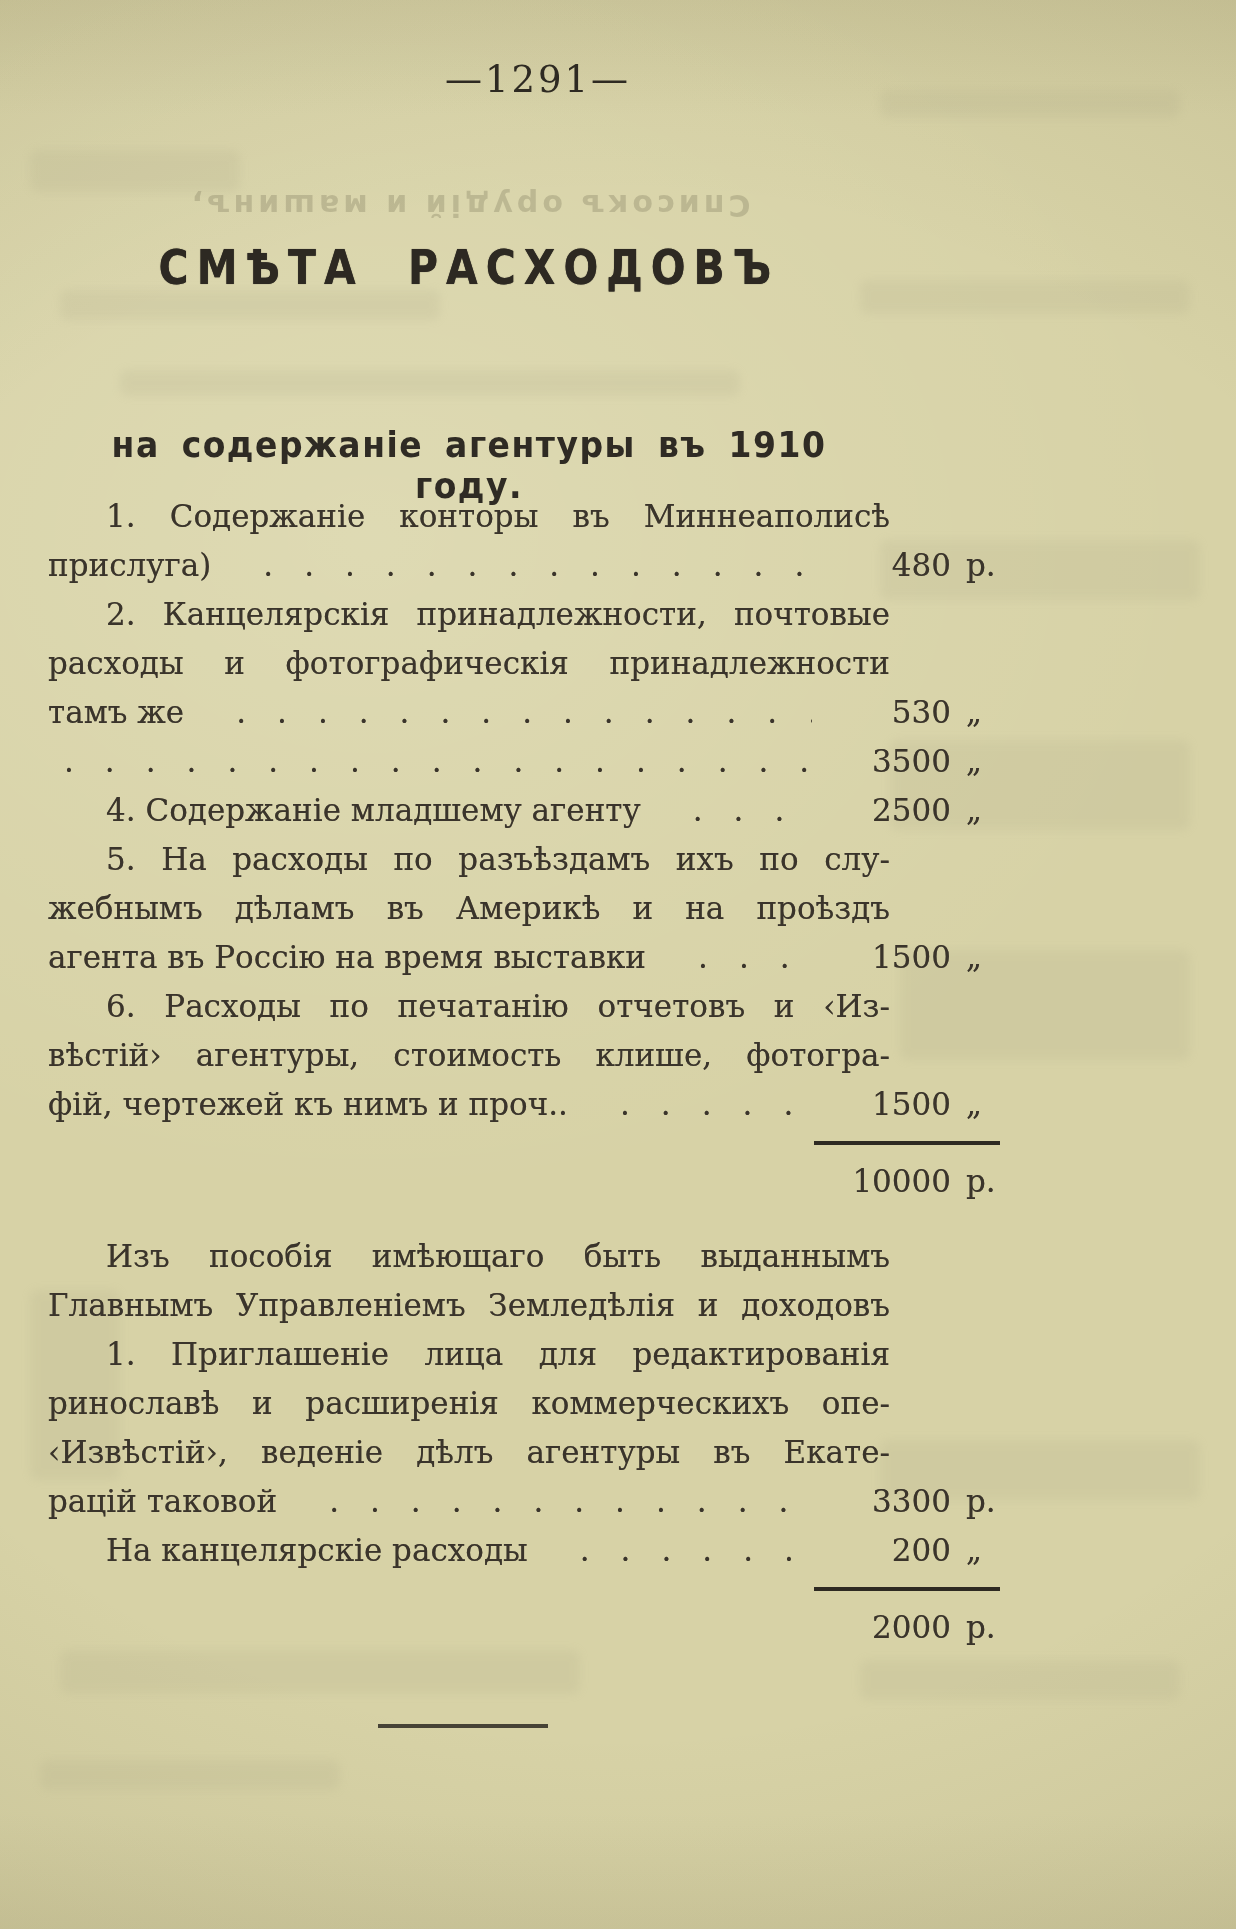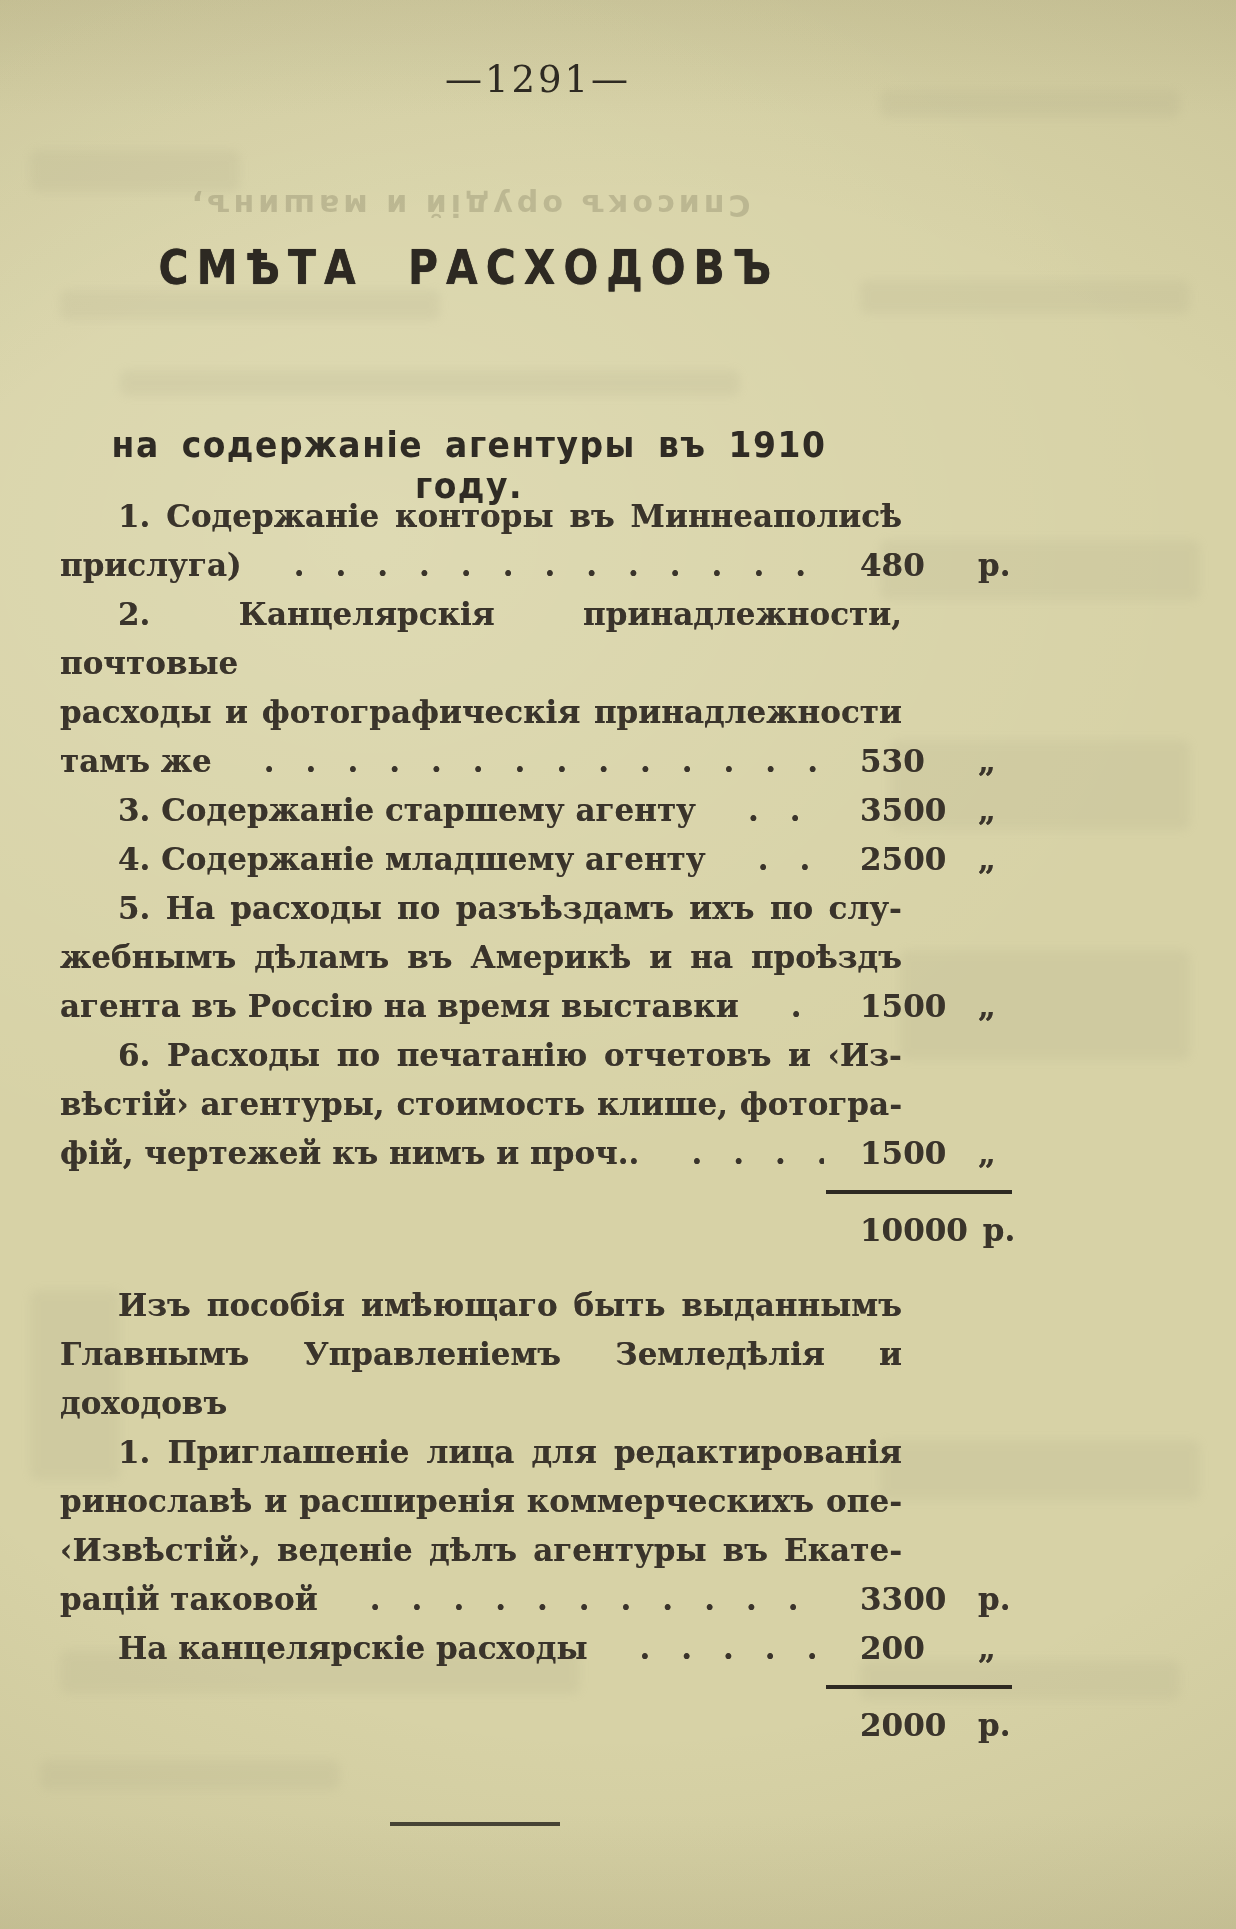--- a/index.html
+++ b/index.html
@@ -78,25 +78,24 @@
     font-weight:bold;
     font-size:33px;
     letter-spacing:1.5px;
     word-spacing:9px;
     color:#2f2b24;
     transform:scaleY(1.06);
     transform-origin:top center;
   }
   .body-flow{
     position:absolute;
-    left:60px;top:492px;width:952px;
+    left:48px;top:492px;width:952px;
     font-size:31px;
     line-height:49px;
     text-shadow:0 0 .6px rgba(58,52,43,.55);
-    font-weight:bold;
   }
   .line{display:block;}
   .line.justify{
     width:842px;
     text-align:justify;
     text-align-last:justify;
   }
   .line.plain{width:842px;}
   .indent{text-indent:58px;}
   .line.row{
@@ -115,21 +114,21 @@
     letter-spacing:31px;
     padding-left:16px;
     color:var(--ink);
   }
   .amount{
     flex:0 0 auto;
     width:152px;
     display:flex;
     align-items:baseline;
   }
-  .amount .num{flex:1;text-align:left;}
+  .amount .num{flex:1;text-align:right;}
   .amount .unit{width:34px;text-align:left;margin-left:15px;}
   .total-rule{
     width:186px;
     border-top:4px solid var(--ink-dark);
     margin:12px 0 0 auto;
   }
   .total-row{
     display:flex;
     justify-content:flex-end;
     margin-top:12px;
@@ -193,21 +192,20 @@
             <span class="text">тамъ же</span>
             <span class="leader">................................................................................</span>
             <span class="amount">
               <span class="num">530</span>
               <span class="unit">„</span>
             </span>
           </div>
         </div>
         <div class="item">
           <div class="line row">
-            <span class="text pad-indent">3. Содержаніе старшему агенту</span>
             <span class="leader">................................................................................</span>
             <span class="amount">
               <span class="num">3500</span>
               <span class="unit">„</span>
             </span>
           </div>
         </div>
         <div class="item">
           <div class="line row">
             <span class="text pad-indent">4. Содержаніе младшему агенту</span>

